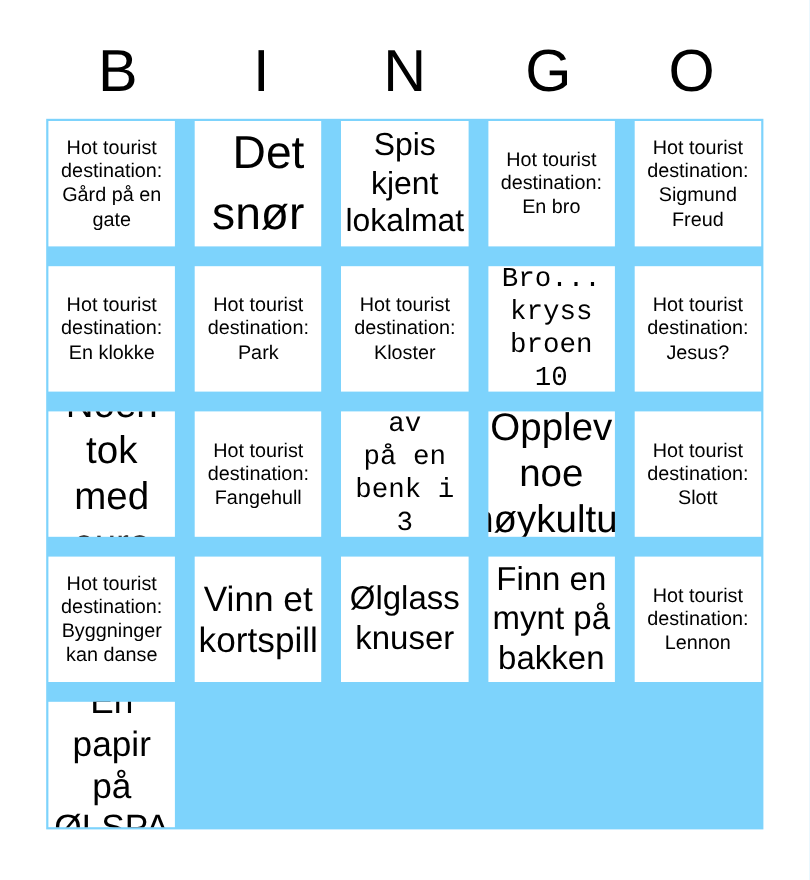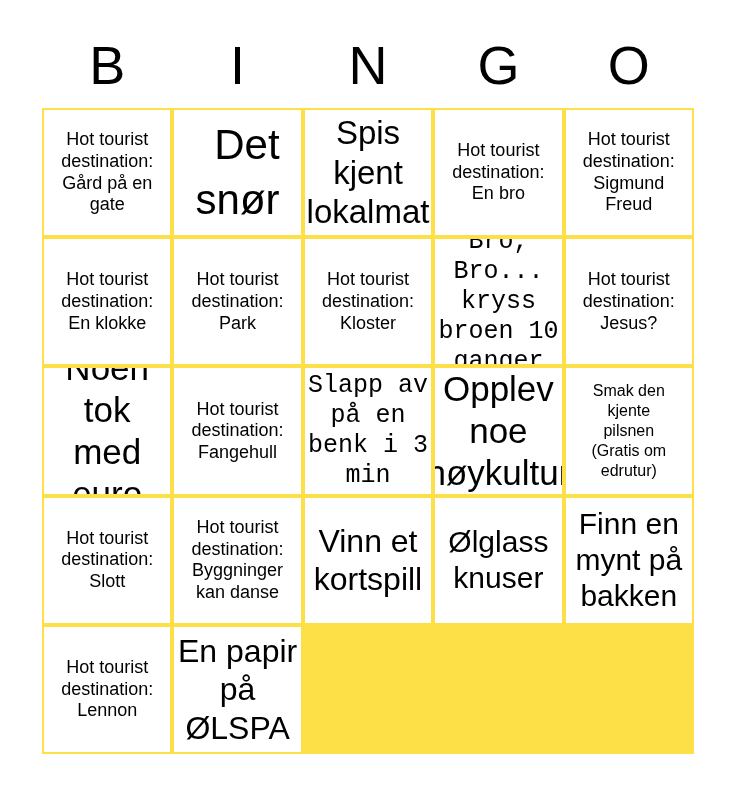--- a/index.html
+++ b/index.html
@@ -31,44 +31,44 @@
     line-height: 1;
     color: #000000;
   }
   .bingo-grid {
     position: absolute;
     left: 42px;
     top: 108px;
     width: 652px;
     height: 646px;
     box-sizing: border-box;
-    background: #fde047;
+    background: #7dd3fc;
     padding: 2px;
     display: grid;
     grid-template-columns: repeat(5, 1fr);
     grid-template-rows: repeat(5, 1fr);
-    gap: 4px;
+    gap: 18px;
   }
   .cell {
     background: #ffffff;
     display: flex;
     align-items: center;
     justify-content: center;
     text-align: center;
     white-space: pre-line;
     line-height: 1.2;
     padding: 1px;
     overflow: hidden;
     color: #000000;
   }
   .fs16 { font-size: 16px; line-height: 1.25; }
   .fs18 { font-size: 18px; line-height: 1.2; }
   .fs25 { font-size: 25px; font-family: Liberation Mono, monospace; }
   .fs27 { font-size: 35px; }
-  .fs29 { font-size: 33px; }
+  .fs29 { font-size: 29px; }
   .fs30 { font-size: 30px; }
   .fs32 { font-size: 32px; }
   .fs34 { font-size: 32px; }
   .fs42 { font-size: 42px; line-height: 1.3; text-align: right; }
 </style>
 </head>
 <body>
 
 <div class="title-row">
   <span class="title-letter">B</span>
@@ -120,25 +120,20 @@
 destination:
 Fangehull</div>
 
   <div class="cell fs25">Slapp av
 på en
 benk i 3
 min</div>
   <div class="cell fs27">Opplev
 noe
 høykultur</div>
-  <div class="cell fs16">Smak den
-kjente
-pilsnen
-(Gratis om
-edrutur)</div>
   <div class="cell fs18">Hot tourist
 destination:
 Slott</div>
   <div class="cell fs18">Hot tourist
 destination:
 Byggninger
 kan danse</div>
 
   <div class="cell fs34">Vinn et
 kortspill</div>

